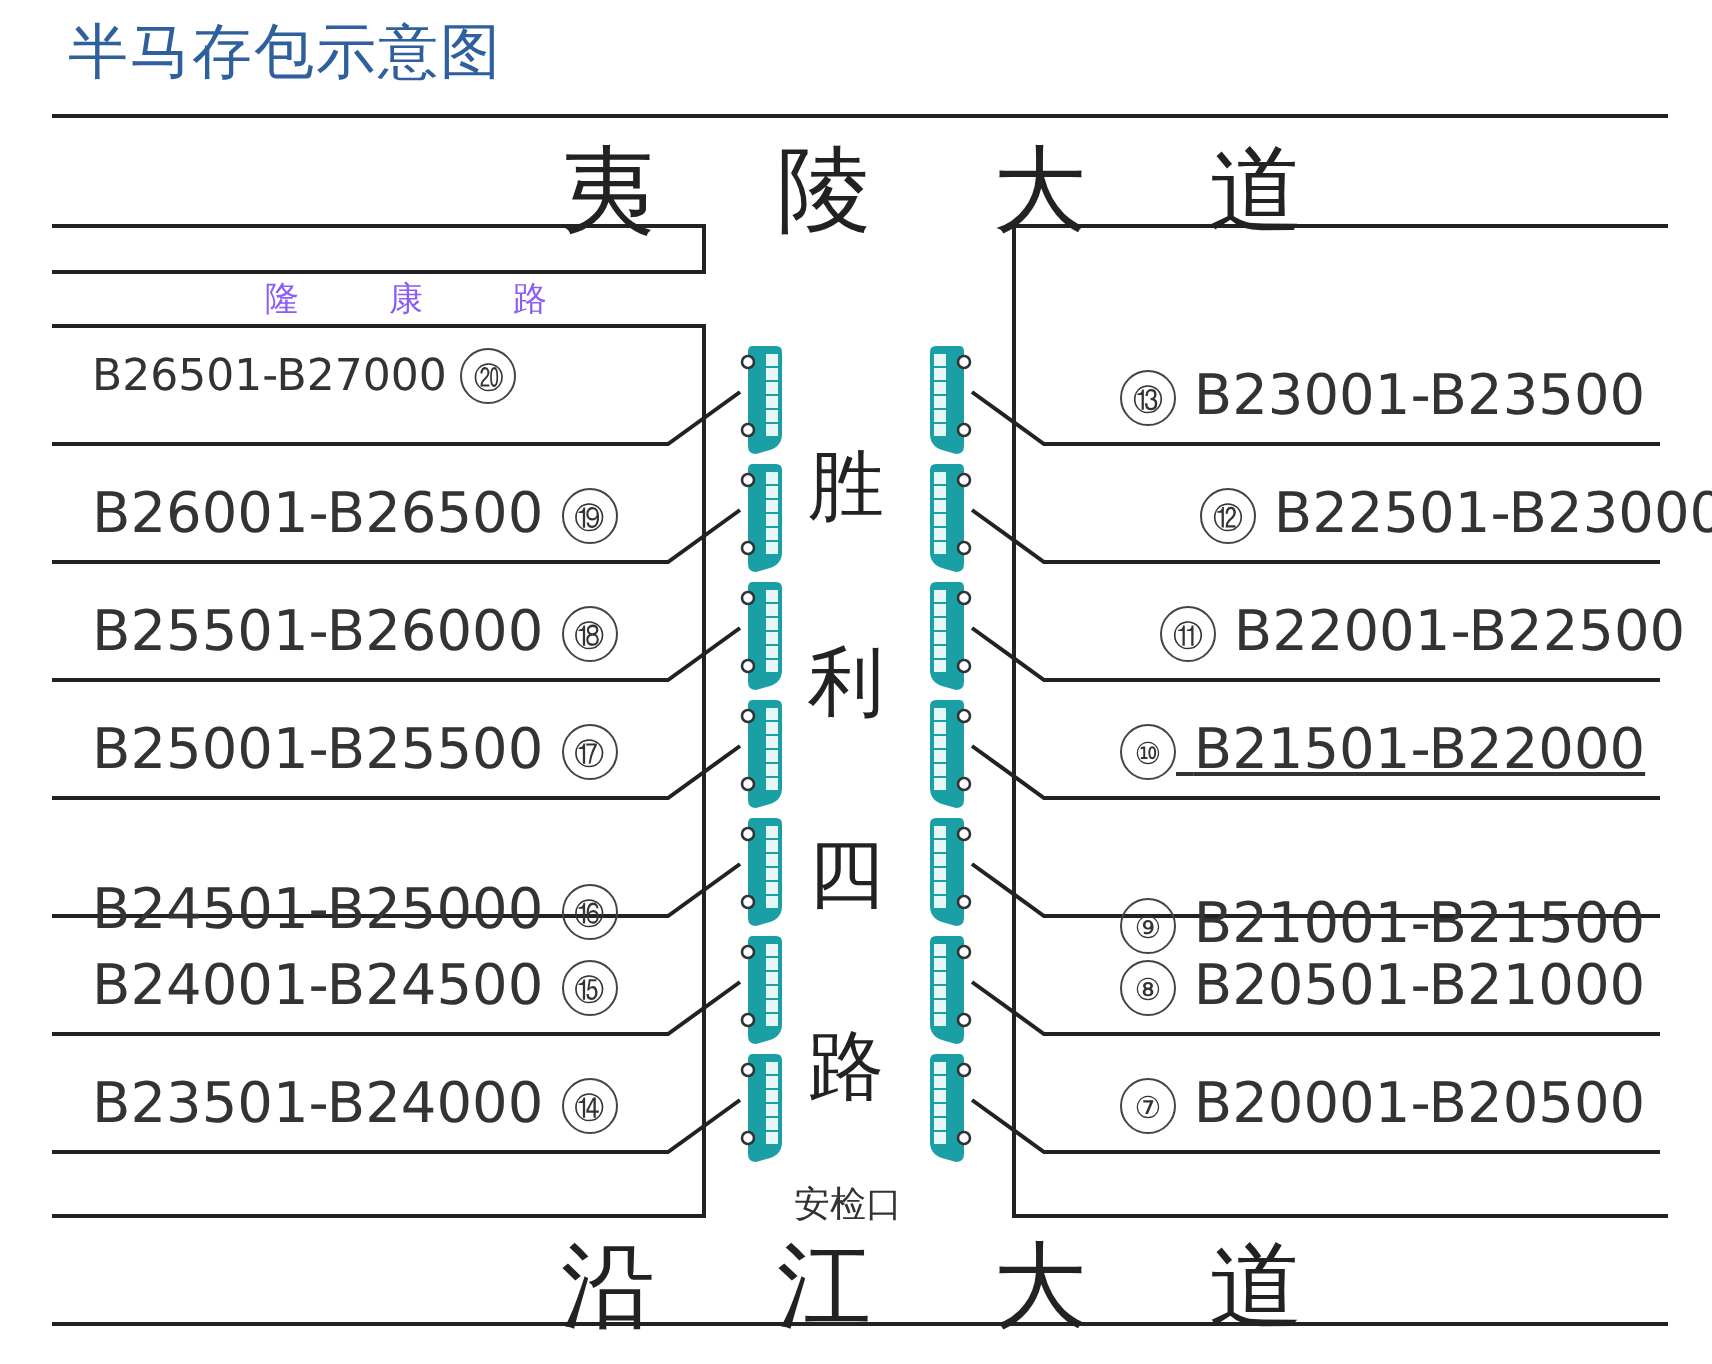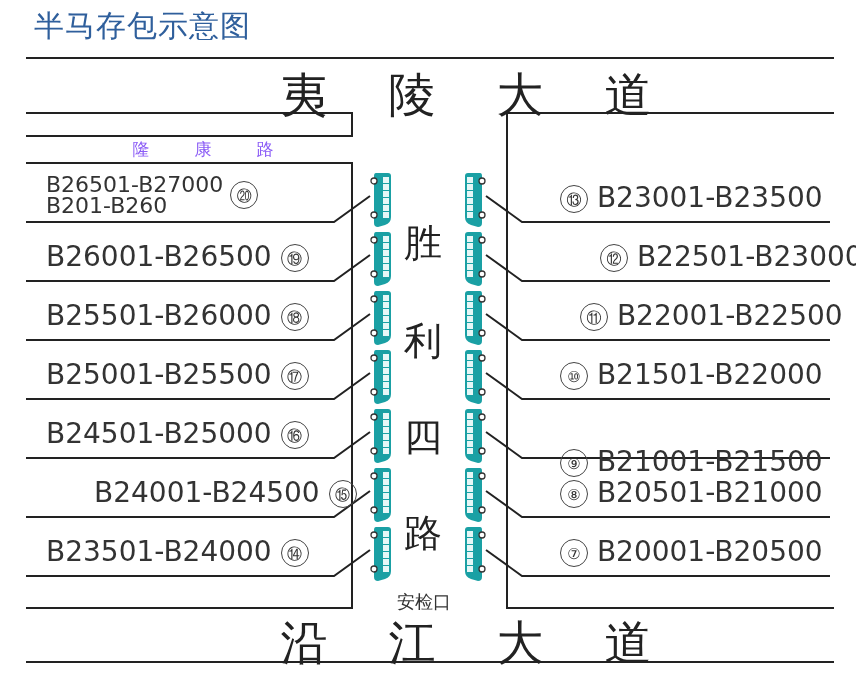--- a/index.html
+++ b/index.html
@@ -67,35 +67,34 @@
 
 <div class="vroad" style="top:218px">胜</div>
 <div class="vroad" style="top:316px">利</div>
 <div class="vroad" style="top:412px">四</div>
 <div class="vroad" style="top:508px">路</div>
 <div class="checkpoint">安检口</div>
 
 <div class="lbl two" style="left:46px;top:174px;">
   <div style="display:inline-block;vertical-align:middle">
     <div>B26501-B27000</div>
-    <div>B201-B260</div>
   </div>
   <span class="num">⑳</span>
 </div>
 <div class="lbl" style="left:46px;top:240px;"><span>B26001-B26500</span> <span class="num">⑲</span></div>
 <div class="lbl" style="left:46px;top:299px;"><span>B25501-B26000</span> <span class="num">⑱</span></div>
 <div class="lbl" style="left:46px;top:358px;"><span>B25001-B25500</span> <span class="num">⑰</span></div>
-<div class="lbl" style="left:46px;top:417px;"><span>B24501-B25000</span> <span class="num">⑯</span></div>
-<div class="lbl" style="left:46px;top:476px;margin-left:48px;"><span>B24001-B24500</span> <span class="num">⑮</span></div>
+<div class="lbl" style="left:46px;top:438px;"><span>B24501-B25000</span> <span class="num">⑯</span></div>
+<div class="lbl" style="left:46px;top:476px;"><span>B24001-B24500</span> <span class="num">⑮</span></div>
 <div class="lbl" style="left:46px;top:535px;"><span>B23501-B24000</span> <span class="num">⑭</span></div>
 
 <div class="lbl" style="left:560px;top:181px;"><span class="num">⑬</span> <span>B23001-B23500</span></div>
 <div class="lbl" style="left:560px;top:240px;margin-left:40px;"><span class="num">⑫</span> <span>B22501-B23000</span></div>
 <div class="lbl" style="left:560px;top:299px;margin-left:20px;"><span class="num">⑪</span> <span>B22001-B22500</span></div>
-<div class="lbl" style="left:560px;top:358px;"><span class="num">⑩</span> <span>B21501-B22000</span></div>
+<div class="lbl" style="left:560px;top:358px;text-decoration:underline;"><span class="num">⑩</span> <span>B21501-B22000</span></div>
 <div class="lbl" style="left:560px;top:417px;margin-top:28px;"><span class="num">⑨</span> <span>B21001-B21500</span></div>
 <div class="lbl" style="left:560px;top:476px;"><span class="num">⑧</span> <span>B20501-B21000</span></div>
 <div class="lbl" style="left:560px;top:535px;"><span class="num">⑦</span> <span>B20001-B20500</span></div>
 
 <svg class="lines" width="856" height="682">
   <defs>
     <g id="busL">
       <path d="M4,0 H16 Q19,0 19,3 V44 Q19,50 13,52 L6,54 Q2,54 2,50 V3 Q2,0 4,0 Z" fill="#1aa0a4"></path>
       <rect x="11" y="4" width="6" height="6" fill="#e6f7f7"></rect>
       <rect x="11" y="11" width="6" height="6" fill="#e6f7f7"></rect>

